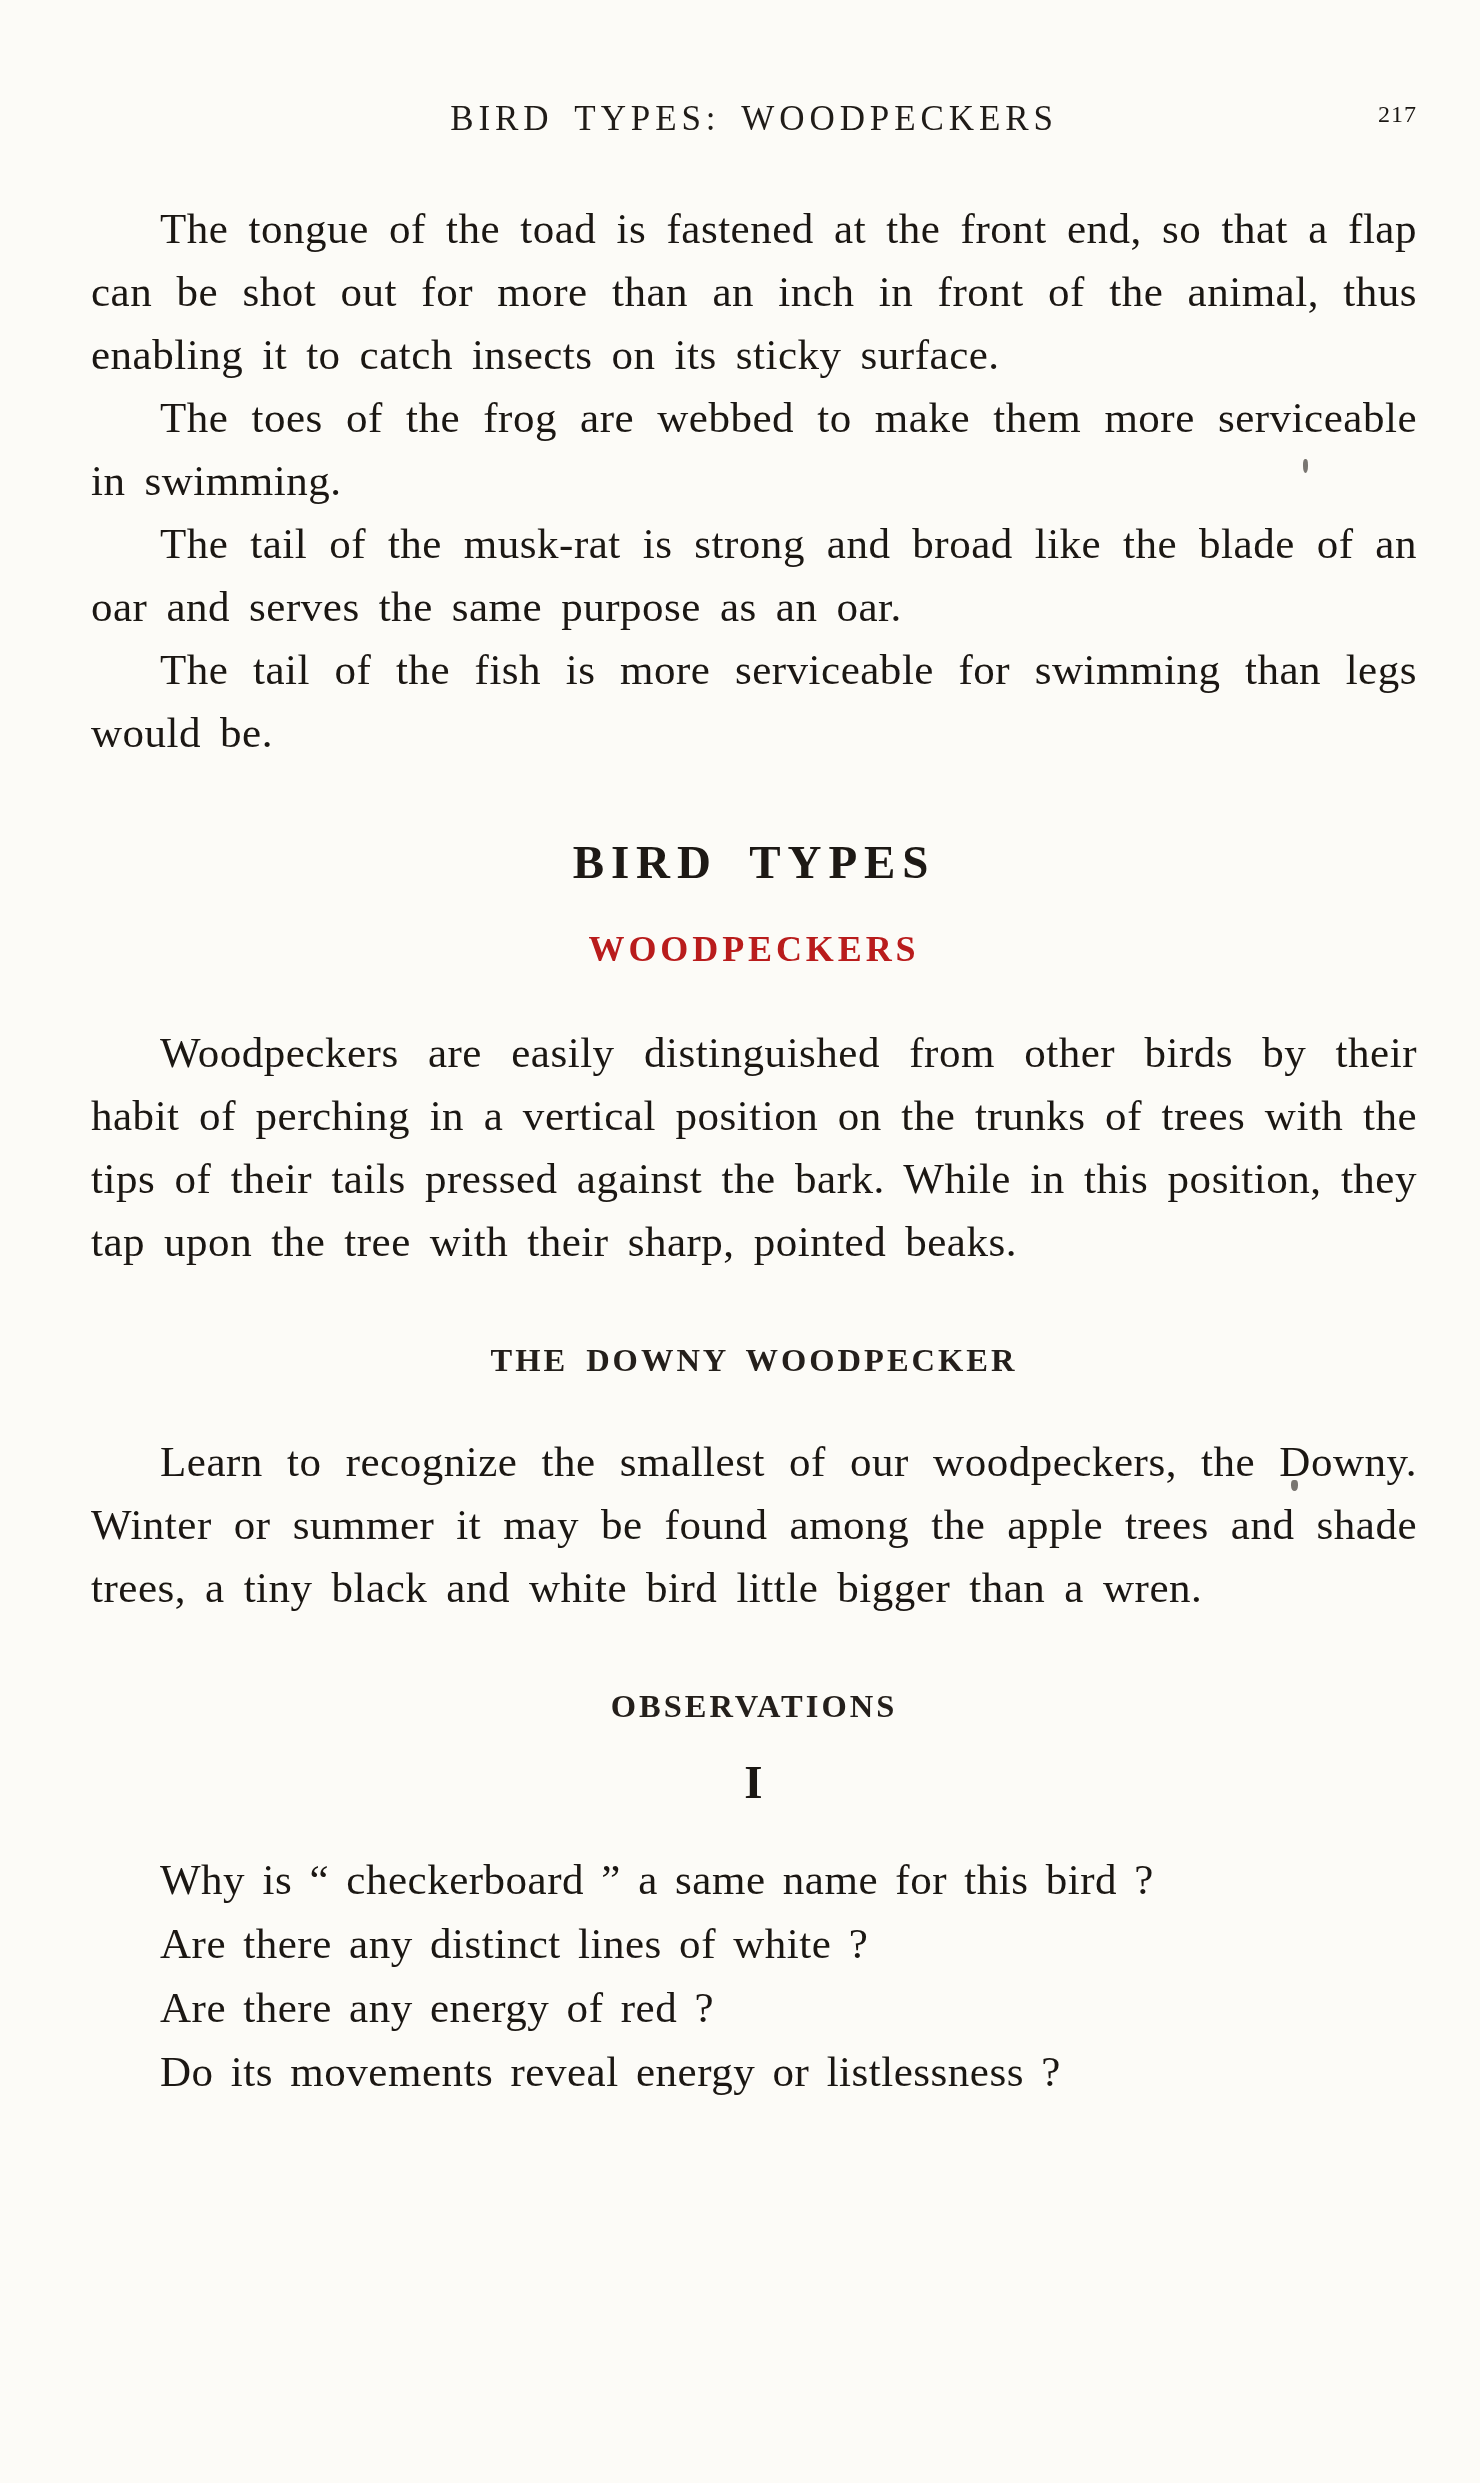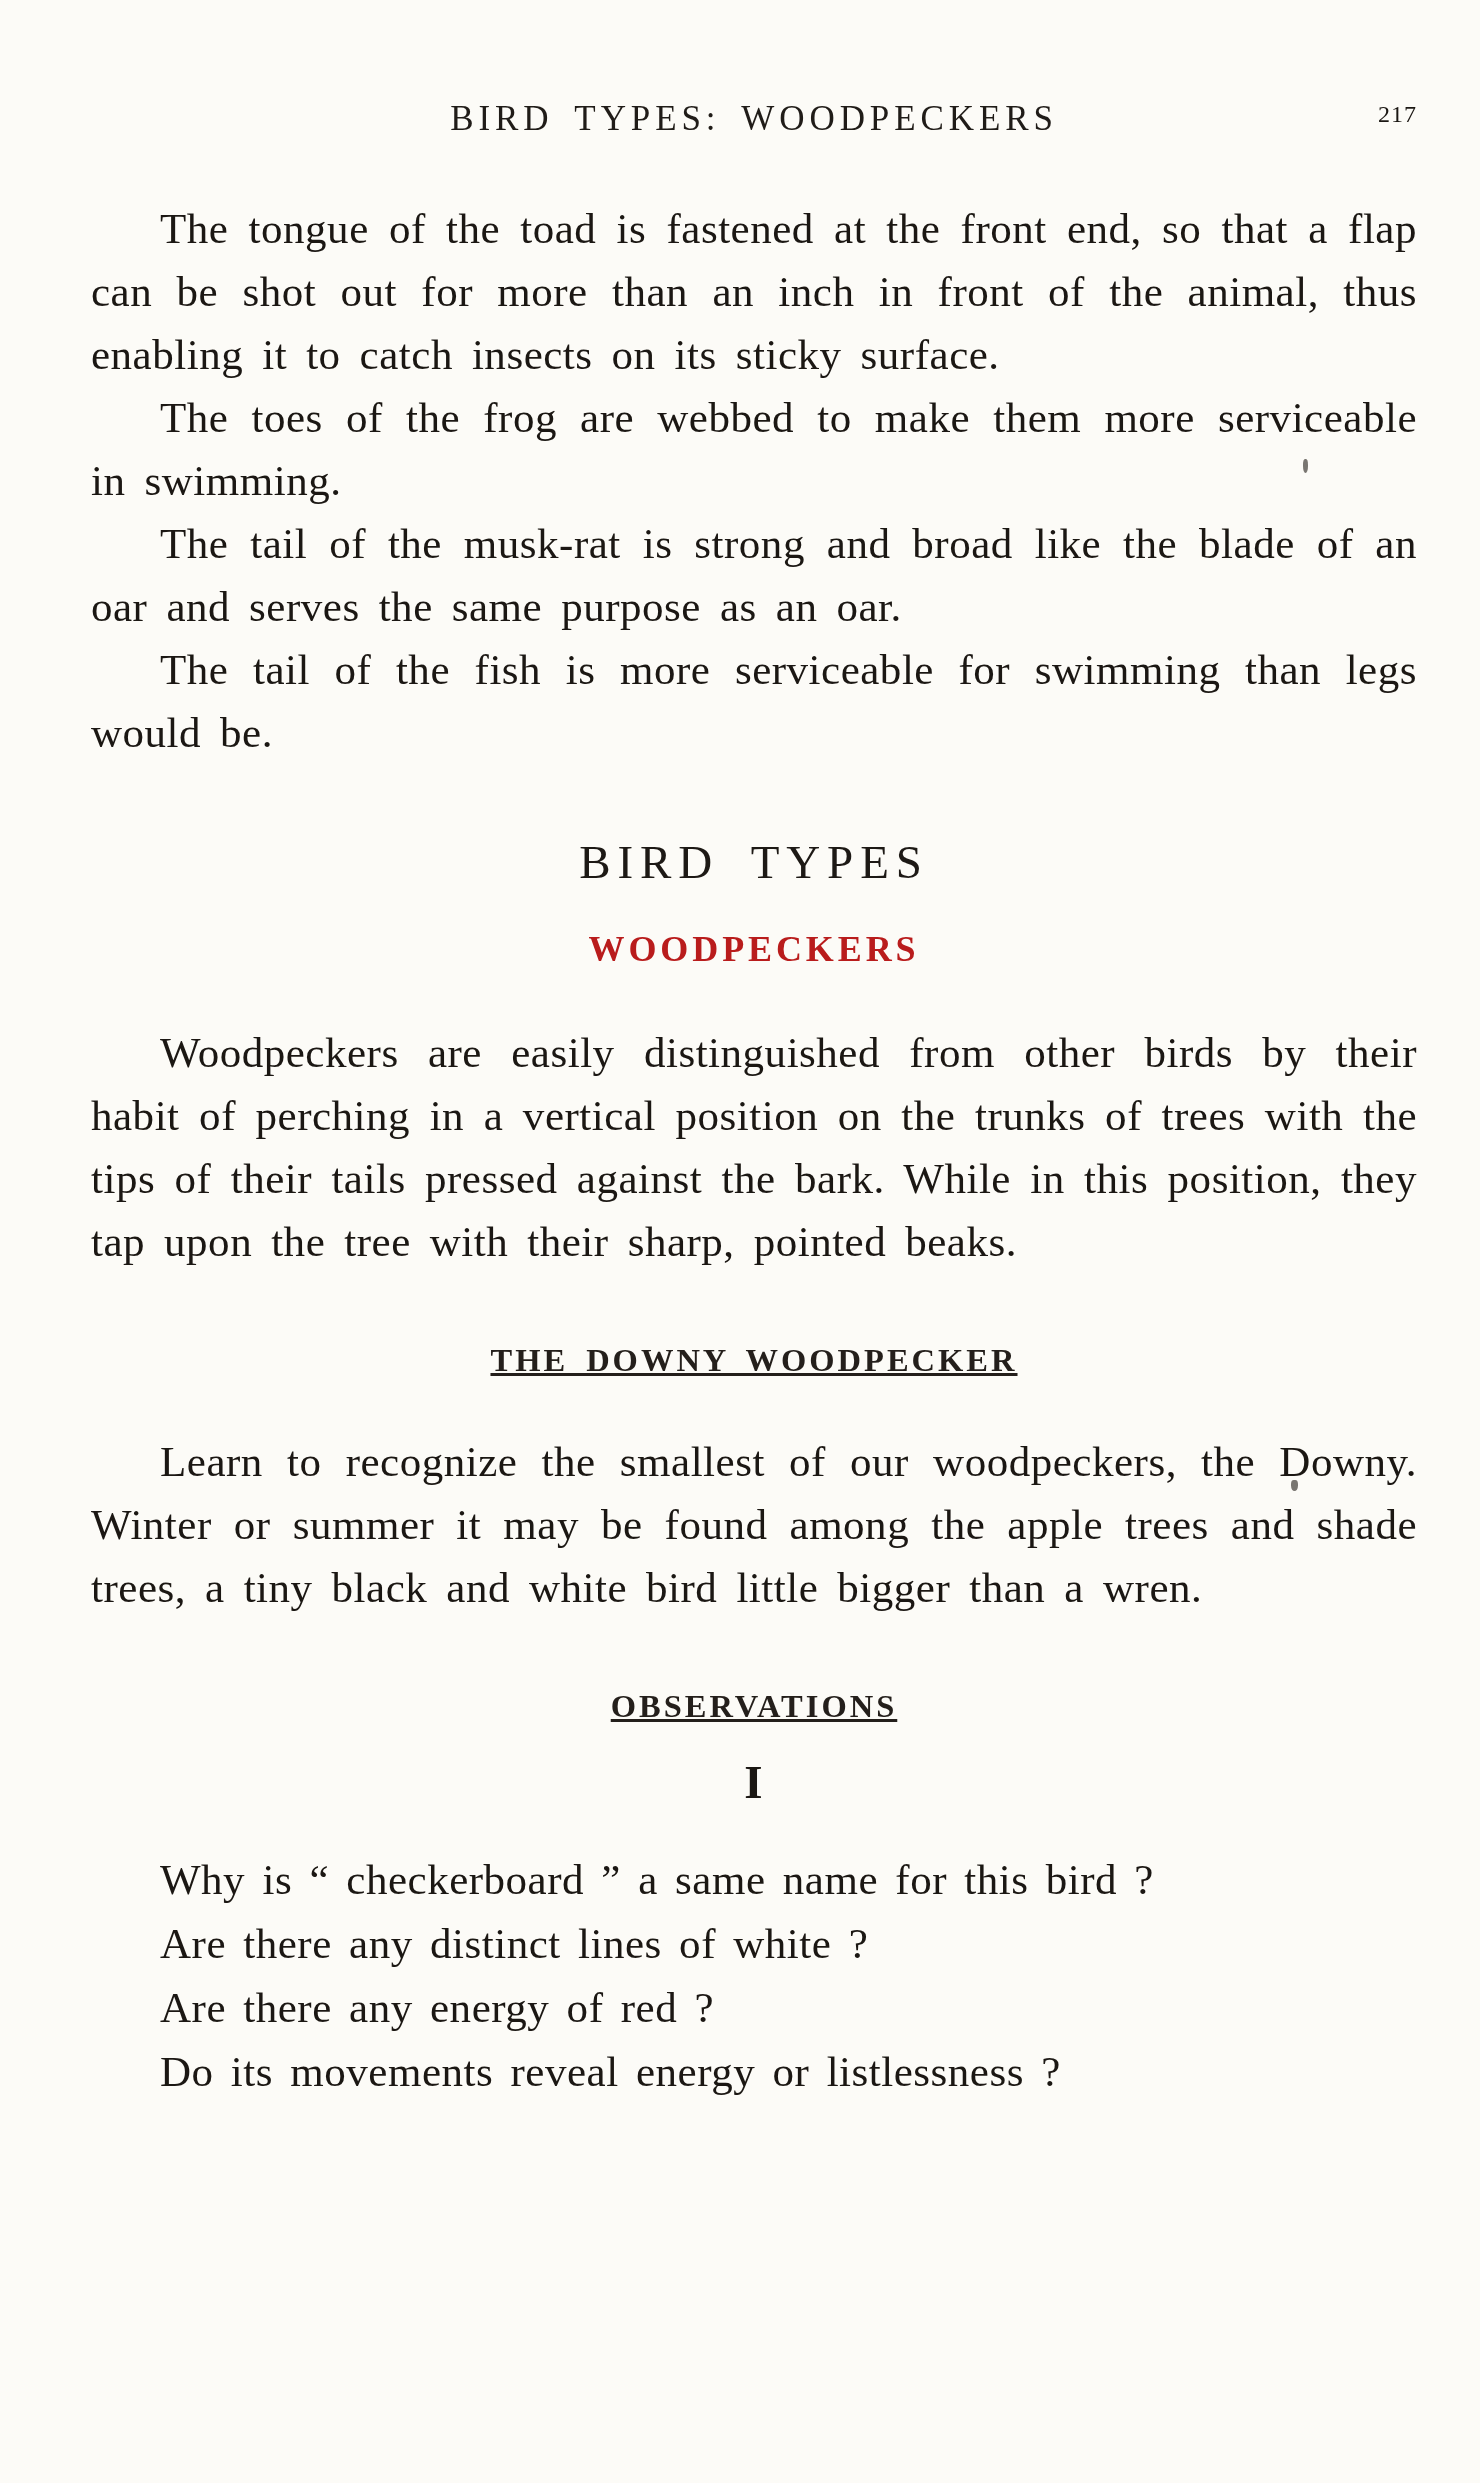--- a/index.html
+++ b/index.html
@@ -52,21 +52,21 @@
   }
   .intro {
     margin-top: 51px;
   }
 
   
   .h-main {
     margin: 71px 0 0 0;
     text-align: center;
     font-size: 47px;
-    font-weight: normal;
+    font-weight: bold;
     letter-spacing: 6.9px;
     word-spacing: 13.8px;
     color: #1d1915;
   }
   .h-sub {
     margin: 39px 0 0 0;
     text-align: center;
     font-size: 36px;
     font-weight: bold;
     letter-spacing: 3.9px;
@@ -74,21 +74,20 @@
     color: #b91c1c;
   }
   .h-minor {
     margin: 69px 0 0 0;
     text-align: center;
     font-size: 32.5px;
     font-weight: bold;
     letter-spacing: 3px;
     word-spacing: 6.9px;
     color: #241f1b;
-    text-decoration: underline;
   }
   .para-after-heading {
     margin-top: 51px !important;
   }
 
   .numeral {
     margin-top: 29.6px;
     text-align: center;
     font-size: 47px;
     font-weight: bold;

